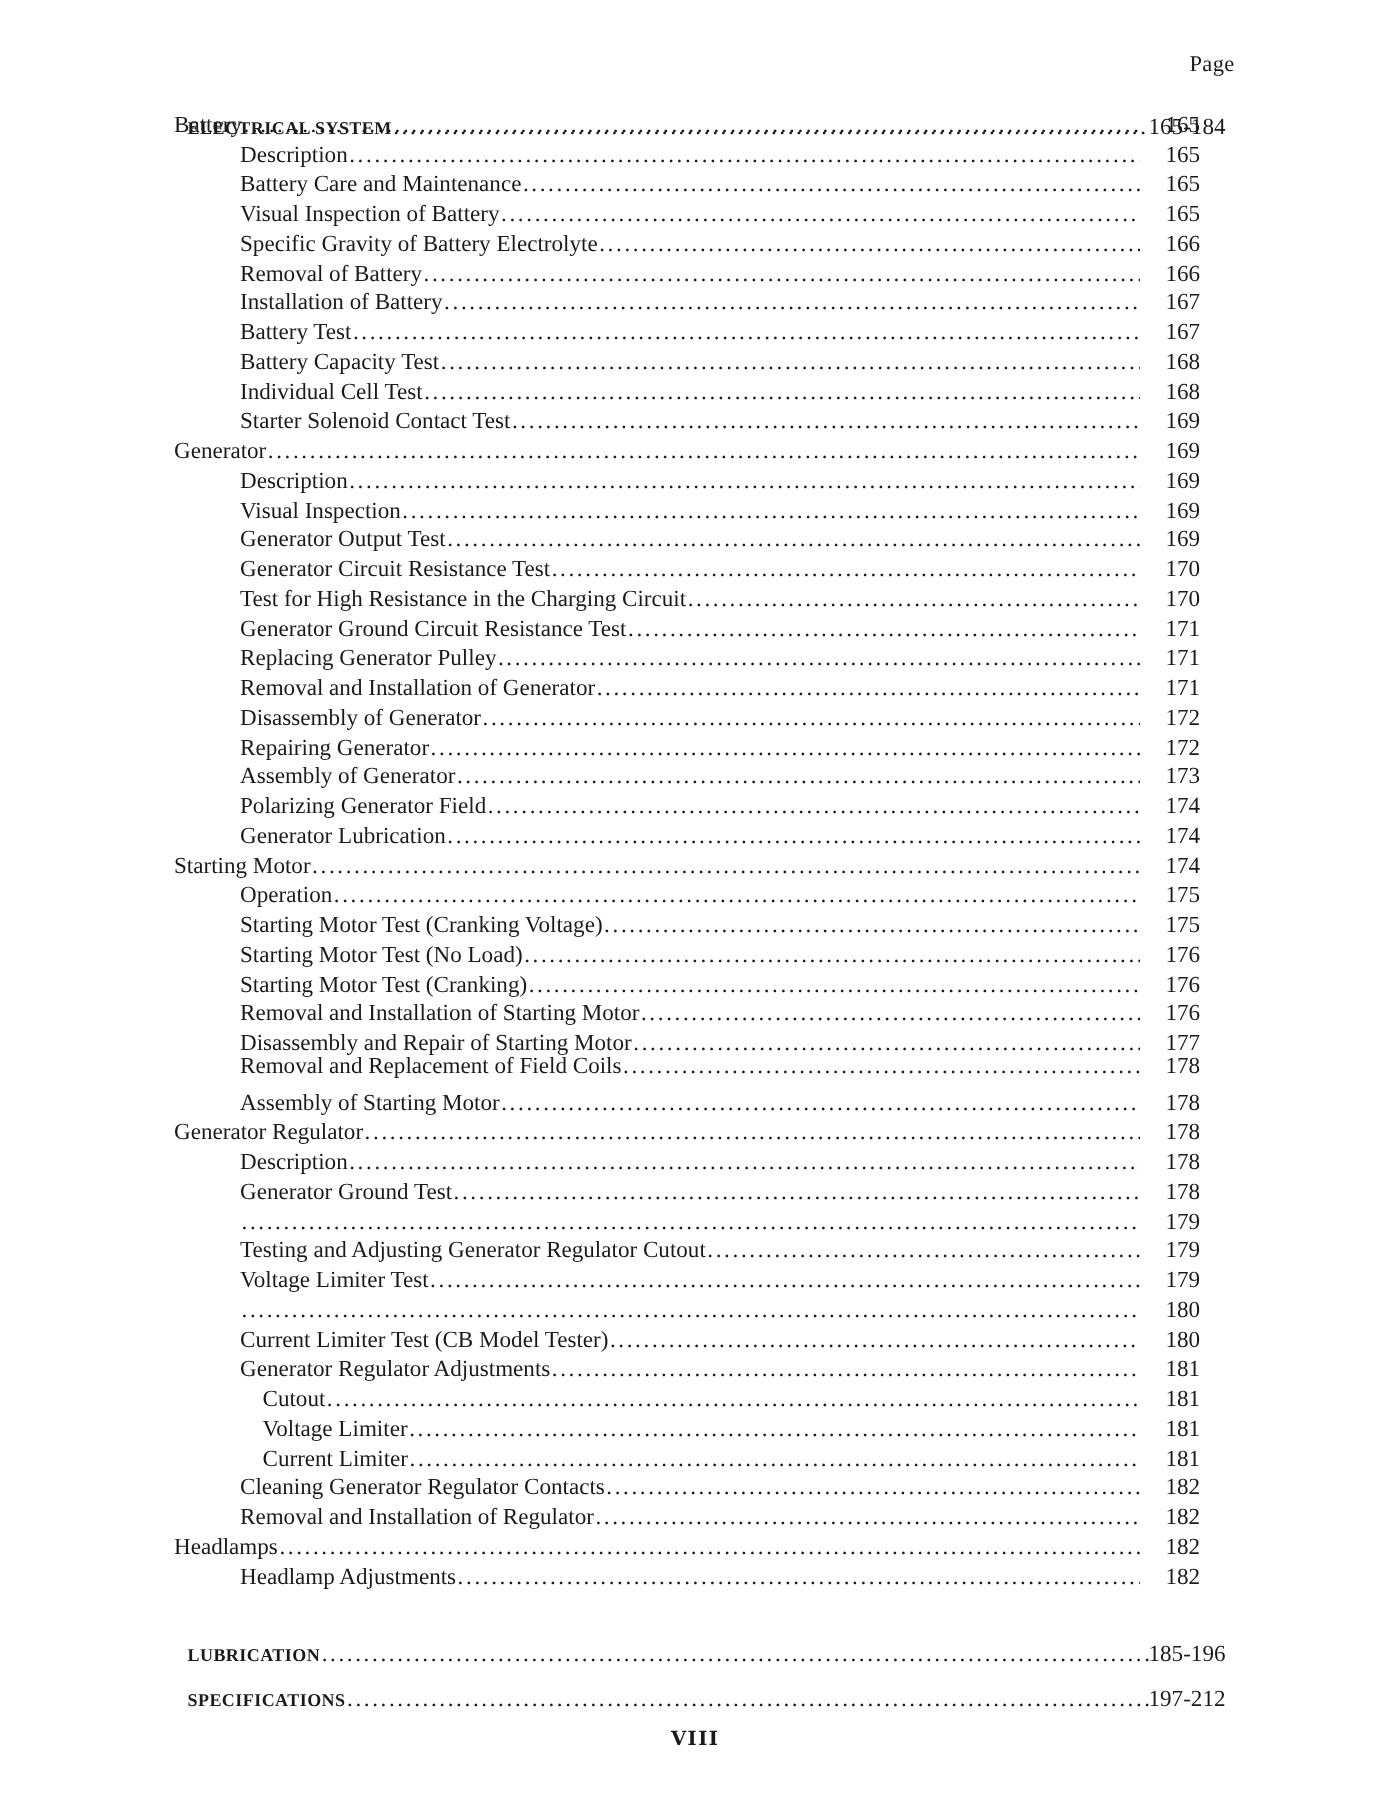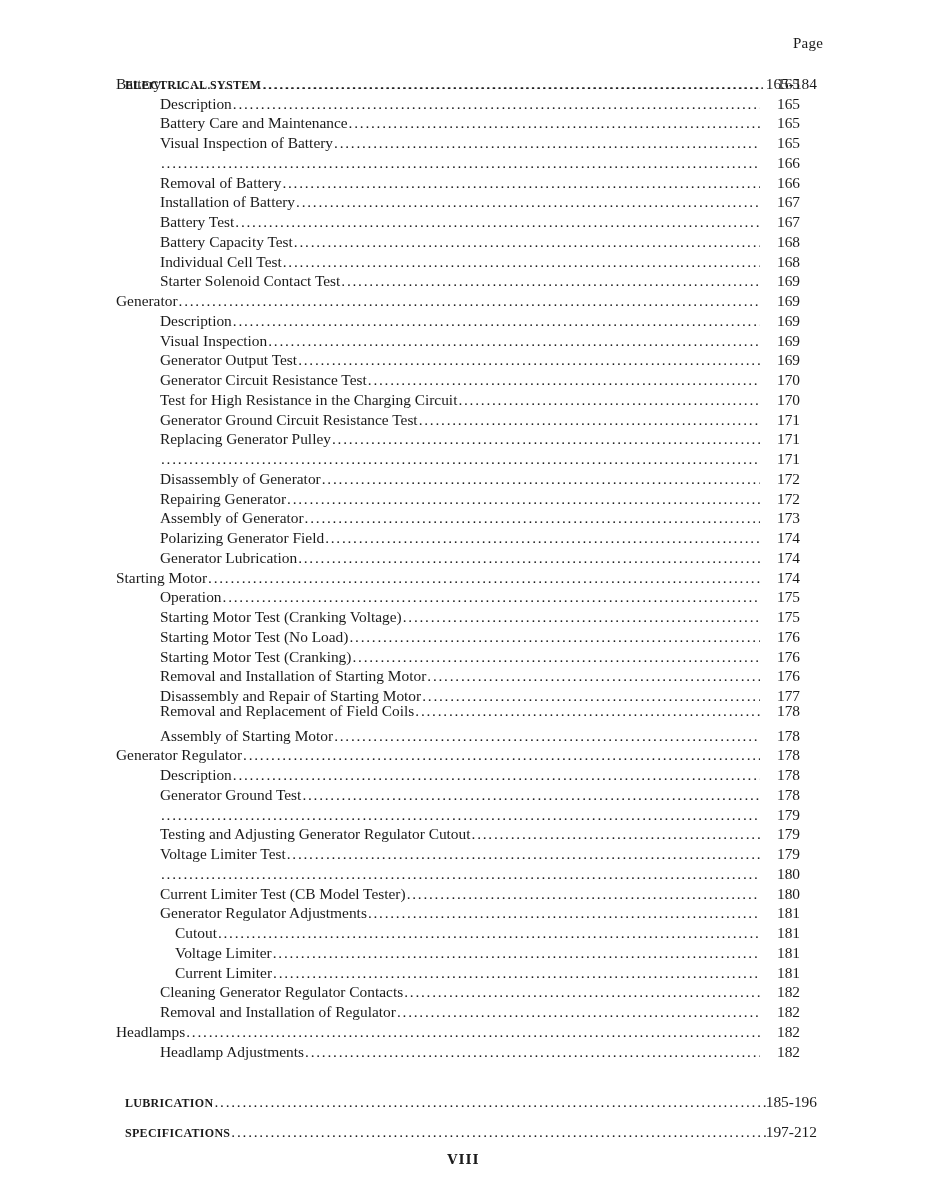--- a/index.html
+++ b/index.html
@@ -80,20 +80,21 @@
       <span class="title">Battery Care and Maintenance</span>
       <span class="leader"></span>
       <span class="pg">165</span>
     </div>
   <div class="row sub lvl2" style="top:133px">
       <span class="title">Visual Inspection of Battery</span>
       <span class="leader"></span>
       <span class="pg">165</span>
     </div>
   <div class="row sub lvl2" style="top:153px">
+      <span class="title">Specific Gravity of Battery Electrolyte</span>
       <span class="leader"></span>
       <span class="pg">166</span>
     </div>
   <div class="row sub lvl2" style="top:173px">
       <span class="title">Removal of Battery</span>
       <span class="leader"></span>
       <span class="pg">166</span>
     </div>
   <div class="row sub lvl2" style="top:192px">
       <span class="title">Installation of Battery</span>
@@ -154,20 +155,21 @@
       <span class="title">Generator Ground Circuit Resistance Test</span>
       <span class="leader"></span>
       <span class="pg">171</span>
     </div>
   <div class="row sub lvl2" style="top:429px">
       <span class="title">Replacing Generator Pulley</span>
       <span class="leader"></span>
       <span class="pg">171</span>
     </div>
   <div class="row sub lvl2" style="top:449px">
+      <span class="title">Removal and Installation of Generator</span>
       <span class="leader"></span>
       <span class="pg">171</span>
     </div>
   <div class="row sub lvl2" style="top:469px">
       <span class="title">Disassembly of Generator</span>
       <span class="leader"></span>
       <span class="pg">172</span>
     </div>
   <div class="row sub lvl2" style="top:489px">
       <span class="title">Repairing Generator</span>

